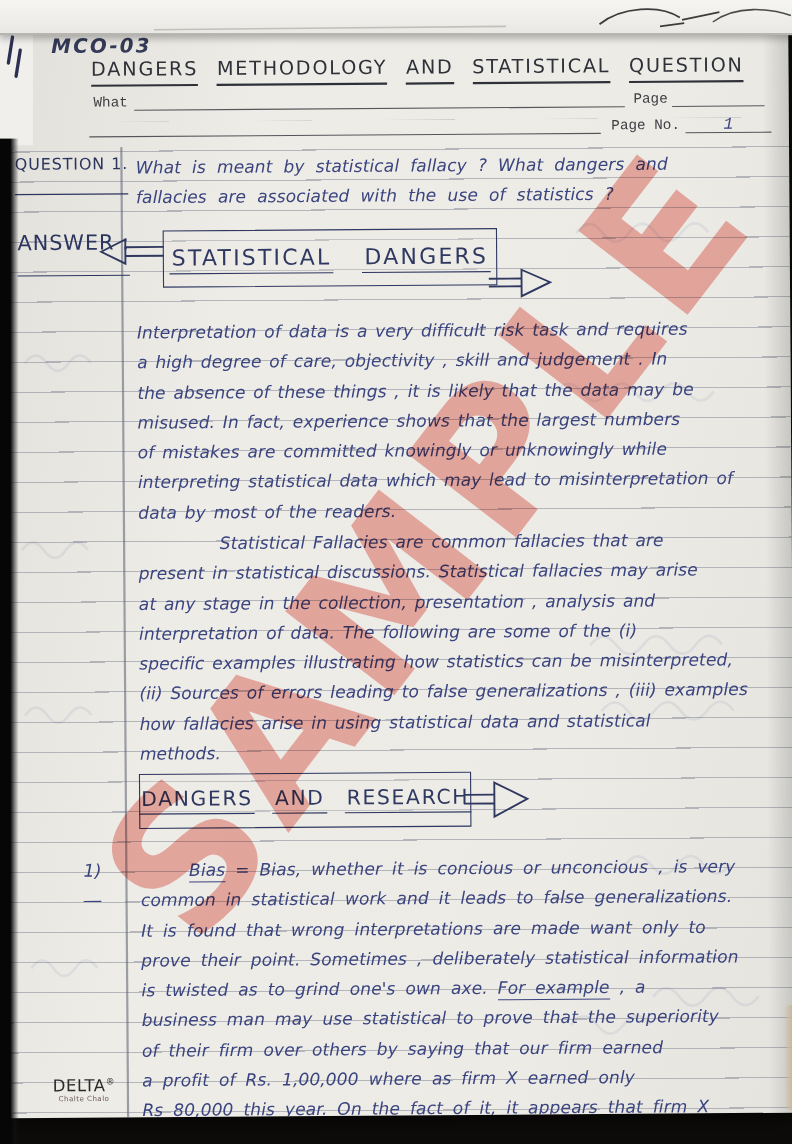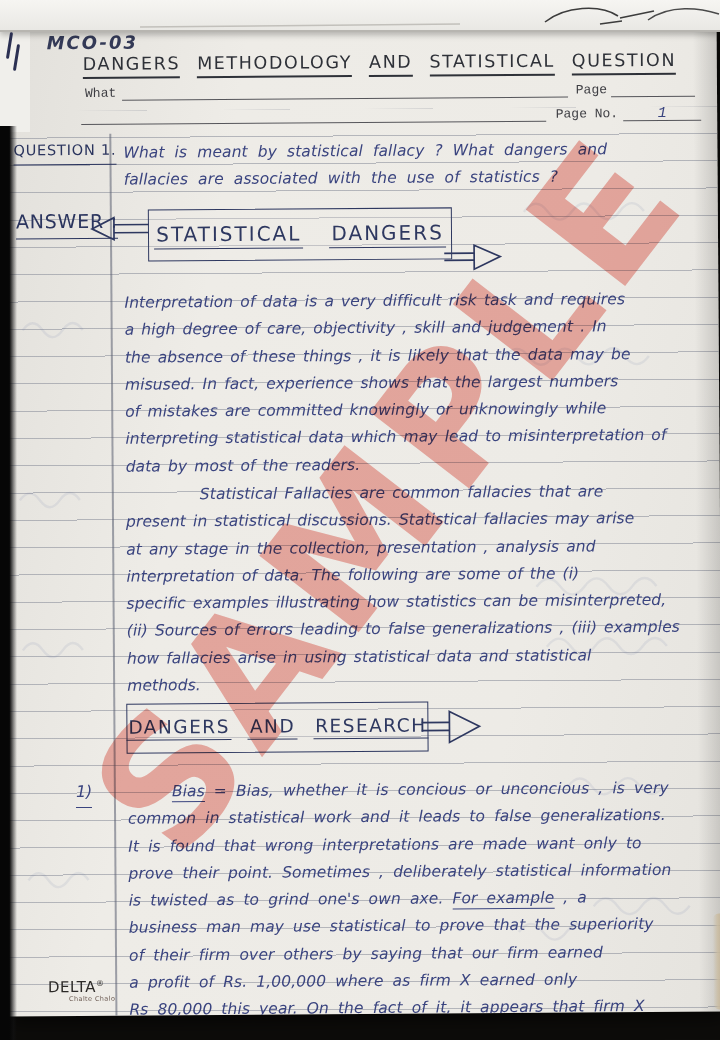--- a/index.html
+++ b/index.html
@@ -49,21 +49,21 @@
   .edge-shade-right{position:absolute;top:0;bottom:0;right:0;width:24px;
     background:linear-gradient(to right,rgba(0,0,0,0),rgba(0,0,0,.14));}
   .tan-edge{position:absolute;right:-2px;top:888px;width:12px;height:96px;
     background:linear-gradient(to left,#b7a486,#cbbda2 60%,rgba(203,189,162,0));
     border-radius:6px 0 0 6px;opacity:.85;}
   
   .hw{font-style:italic;color:#3a447f;}
   .hw-line{white-space:nowrap;font-size:15.5px;line-height:27.3px;
     letter-spacing:.1px;word-spacing:2px;}
   .caps{font-style:normal;color:#2b355e;letter-spacing:.8px;}
-  .u{text-decoration:none;border-bottom:1.6px solid #2b355e;padding-bottom:6px;}
+  .u{text-decoration:none;border-bottom:1.6px solid #2b355e;padding-bottom:18px;}
   
   .course-code{position:absolute;left:44px;top:2px;font-size:18px;color:#343a57;
     letter-spacing:2px;font-style:italic;font-weight:bold;}
   .page-title{position:absolute;left:80px;top:24px;white-space:nowrap;
     font-size:17.5px;color:#2e3138;letter-spacing:1.6px;}
   .page-title span{border-bottom:2px solid #2e3138;margin-right:17px;padding-bottom:3px;}
   .printed-row{position:absolute;display:flex;align-items:flex-end;
     font-family:"Liberation Mono",monospace;font-size:13px;color:#3e3e43;}
   .p-line{border-bottom:1.2px solid #55555a;height:14px;}
   
@@ -96,21 +96,21 @@
     position:absolute;left:-86px;top:372px;width:940px;height:190px;line-height:190px;
     text-align:center;transform:rotate(-52deg);
     font-size:172px;font-weight:bold;letter-spacing:10px;
     color:#ea7a70;opacity:.58;mix-blend-mode:multiply;z-index:3;
     font-style:normal;
   }
   
   .brand{position:absolute;left:28px;top:948px;width:78px;text-align:center;}
   .brand-name{font-size:15px;font-weight:normal;color:#2c2a28;letter-spacing:.5px;font-style:normal;}
   .brand-reg{font-size:8px;vertical-align:super;}
-  .brand-tag{font-size:6.5px;color:#6b5a52;letter-spacing:.4px;margin-top:-1px;font-style:normal;text-align:right;}
+  .brand-tag{font-size:6.5px;color:#6b5a52;letter-spacing:.4px;margin-top:-1px;font-style:normal;}
   .bleed{position:absolute;left:0;top:0;z-index:1;}
   .content{position:relative;z-index:2;}
 </style>
 </head>
 <body>
 
 <div class="top-light">
   <svg width="720" height="30">
     <path d="M545,22 C565,6 600,4 618,16 M620,18 l34,-7 M600,24 l22,-3" stroke="#3c3c3c" stroke-width="1.6" fill="none"></path>
     <path d="M648,20 C670,4 700,8 719,14" stroke="#4a4a4a" stroke-width="1.4" fill="none"></path>

